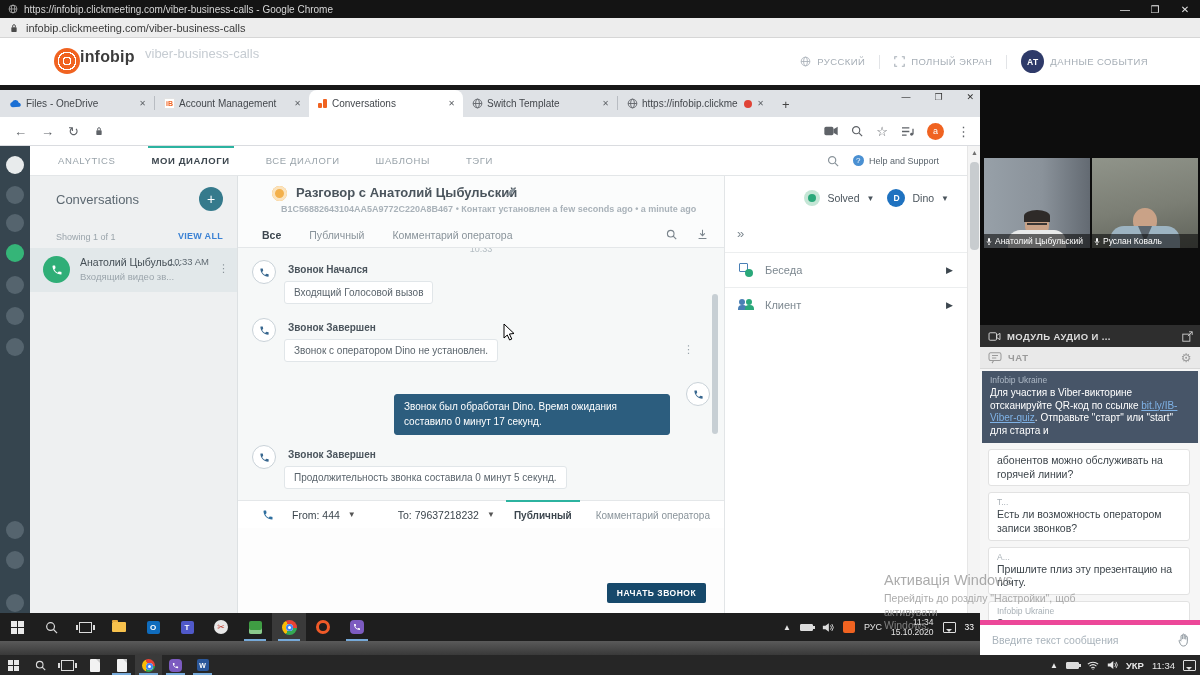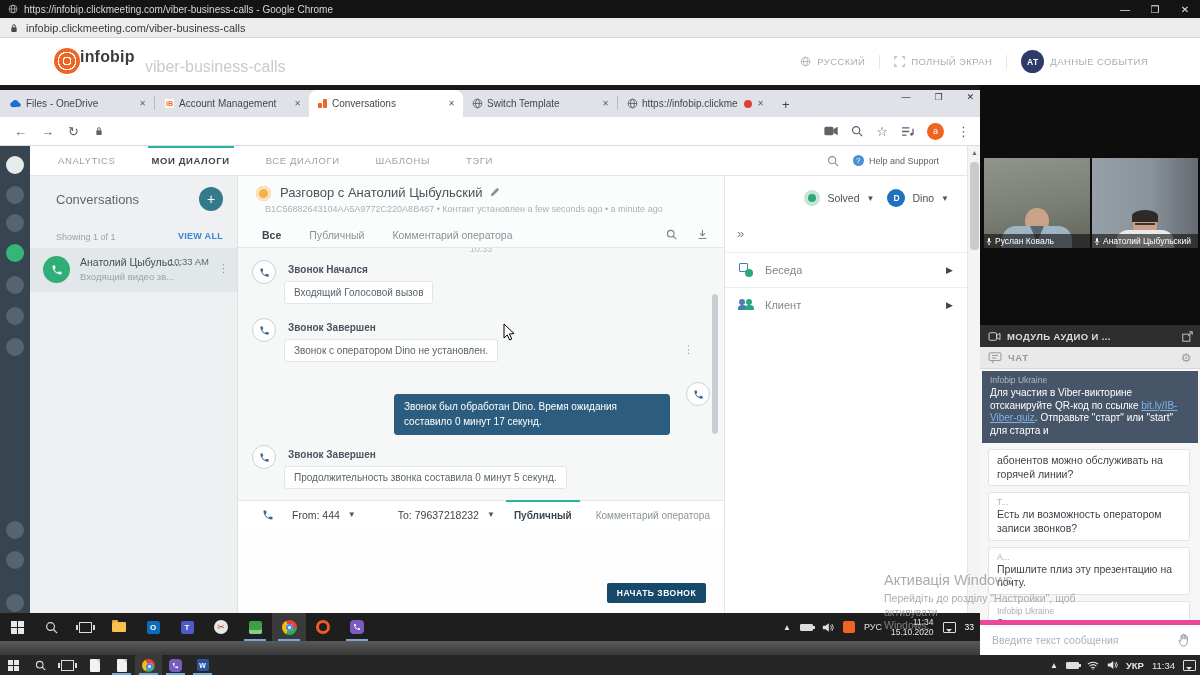--- a/index.html
+++ b/index.html
@@ -14,21 +14,21 @@
   .cm-title { flex:1; white-space:nowrap; overflow:hidden; }
   .cm-controls { display:flex; gap:0; }
   .cm-controls span { width:30px; text-align:center; font-size:10px; color:#e3e3e3; cursor:default; }
   .cm-urlbar { position:absolute; top:18px; left:0; right:0; height:20px; background:#ededed; border-bottom:1px solid #d6d6d6; display:flex; align-items:center; font-size:11px; color:#3a3a3a; }
   .cm-urlbar .lock { margin:0 8px 0 10px; color:#4a4a4a; }
   .cm-header { position:absolute; top:38px; left:0; right:0; height:47px; background:#ffffff; }
   .brand { position:absolute; left:54px; top:10px; display:flex; align-items:flex-start; gap:0; }
   .brand-mark { width:26px; height:26px; border-radius:50%; background:
      radial-gradient(circle, #f06321 0 3px, #fff 3px 4.5px, #f06321 4.5px 8px, #fff 8px 9.5px, #f06321 9.5px 13px); }
   .brand-name { font-size:16px; font-weight:bold; color:#3c3c3c; letter-spacing:.2px; }
-  .webinar-name { position:absolute; left:145px; top:20px; font-size:16px; color:#c6ccd2; }
+  .webinar-name { position:absolute; left:145px; top:8px; font-size:13px; color:#c6ccd2; }
   .cm-right { position:absolute; right:52px; top:0; height:47px; display:flex; align-items:center; gap:14px; font-size:9.5px; color:#a6aeb6; letter-spacing:.4px; }
   .cm-right .item { display:flex; align-items:center; gap:6px; cursor:default; }
   .cm-right .sep { width:1px; height:14px; background:#e2e4e7; }
   .avatar-at { width:23px; height:23px; border-radius:50%; background:#2e3a69; color:#fff; font-size:8.5px; font-weight:bold; display:flex; align-items:center; justify-content:center; }
 
   
   .shared { position:absolute; top:85px; left:0; width:980px; height:570px; background:#181818; }
   
   .tabbar { position:absolute; top:5px; left:0; right:0; height:27px; background:#dfe2e6; display:flex; align-items:flex-end; }
   .tab { display:flex; align-items:center; height:27px; width:154px; padding:0 6px 0 9px; font-size:10px; color:#43474c; border-radius:8px 8px 0 0; position:relative; cursor:default; }
@@ -76,21 +76,21 @@
   .cl-viewall { position:absolute; right:14px; top:55px; font-size:9px; font-weight:bold; color:#3b82d4; letter-spacing:.3px; }
   .cl-item { position:absolute; left:0; right:0; top:72px; height:44px; background:#e2e8ea; }
   .cl-avatar { position:absolute; left:13px; top:8px; width:27px; height:27px; border-radius:50%; background:#2fae77; color:#fff; display:flex; align-items:center; justify-content:center; }
   .cl-name { position:absolute; left:50px; top:8px; font-size:10.5px; color:#454f56; }
   .cl-time { position:absolute; right:28px; top:8px; font-size:9.5px; color:#5f6a72; }
   .cl-preview { position:absolute; left:50px; top:23px; font-size:9.5px; color:#9aa4ab; }
   .cl-dots { position:absolute; right:8px; top:14px; font-size:11px; color:#8a949b; }
 
   
   .chatmain { flex:1; position:relative; background:#fbfcfc; border-right:1px solid #e2e5e7; }
-  .chead { position:absolute; top:0; left:0; right:0; height:46px; }
+  .chead { position:absolute; top:0; left:16px; right:0; height:46px;font-weight:bold; }
   .ch-icon { position:absolute; left:18px; top:10px; width:15px; height:15px; border-radius:50%; background:#f3b04b; box-shadow:inset 0 0 0 3px #fbe3bd; }
   .ch-title { position:absolute; left:42px; top:9px; font-size:13px; color:#4a545c; }
   .ch-edit { position:absolute; left:252px; top:11px; color:#8a949b; }
   .ch-meta { position:absolute; left:18px; top:28px; font-size:9px; color:#a9b2b9;padding-left:9px; }
   .ctabs { position:absolute; top:46px; left:0; right:0; height:26px; border-bottom:1px solid #e4e7e9; display:flex; align-items:center; padding-left:24px; gap:28px; font-size:10.5px; color:#8a949b; background:#fbfcfc; }
   .ctabs .ft.active { color:#3c464e; font-weight:bold; }
   .ctabs-icons { position:absolute; right:16px; display:flex; gap:20px; color:#7a848c; }
   .msgs { position:absolute; top:72px; left:0; right:0; height:252px; background:#f6f8f8; overflow:hidden; }
   .msgs-scroll { position:absolute; right:6px; top:46px; width:6px; height:140px; background:#c7cfd4; border-radius:3px; }
   .time-c { text-align:center; font-size:9px; color:#b3bcc2; }
@@ -639,54 +639,54 @@
         </span>
         <span class="notif"></span>
         <span class="badge33">33</span>
       </div>
     </div>
     <div class="sstrip"></div>
   </div>
 
   <div class="webpanel">
     <div class="videos">
+      <div class="feed feed2">
+        <div class="person" style="bottom:10px;">
+            <div class="head hair">
+              <span class="glasses"></span>
+            </div>
+          </div>
+        <div class="person" style="bottom:-6px;">
+            <div class="torso2"></div>
+          </div>
+        <div class="vname">
+          <span>
+              <svg width="6" height="9" viewBox="0 0 12 16" fill="#fff">
+                <rect x="4" y="1" width="4" height="8" rx="2"></rect>
+                <path d="M2 7a4 4 0 0 0 8 0M6 11v3M4 14h4" fill="none" stroke="#fff" stroke-width="1.2"></path>
+              </svg>
+            </span>
+          <span>Анатолий Цыбульский</span>
+        </div>
+      </div>
       <div class="feed feed1">
         <div class="person" style="bottom:14px;">
             <div class="head"></div>
           </div>
         <div class="person" style="bottom:-8px;">
             <div class="torso1"></div>
           </div>
         <div class="vname">
           <span>
               <svg width="6" height="9" viewBox="0 0 12 16" fill="#fff">
                 <rect x="4" y="1" width="4" height="8" rx="2"></rect>
                 <path d="M2 7a4 4 0 0 0 8 0M6 11v3M4 14h4" fill="none" stroke="#fff" stroke-width="1.2"></path>
               </svg>
             </span>
           <span>Руслан Коваль</span>
-        </div>
-      </div>
-      <div class="feed feed2">
-        <div class="person" style="bottom:10px;">
-            <div class="head hair">
-              <span class="glasses"></span>
-            </div>
-          </div>
-        <div class="person" style="bottom:-6px;">
-            <div class="torso2"></div>
-          </div>
-        <div class="vname">
-          <span>
-              <svg width="6" height="9" viewBox="0 0 12 16" fill="#fff">
-                <rect x="4" y="1" width="4" height="8" rx="2"></rect>
-                <path d="M2 7a4 4 0 0 0 8 0M6 11v3M4 14h4" fill="none" stroke="#fff" stroke-width="1.2"></path>
-              </svg>
-            </span>
-          <span>Анатолий Цыбульский</span>
         </div>
       </div>
     </div>
 
     <div class="modbar">
       <span class="mic-cam">
           <svg width="13" height="9" viewBox="0 0 16 12" fill="none" stroke="#dedede" stroke-width="1.2">
             <rect x="0.7" y="1" width="10" height="10" rx="1.5"></rect>
             <path d="M11 4.5l4.3-2.7v8.4L11 7.5z"></path>
           </svg>

